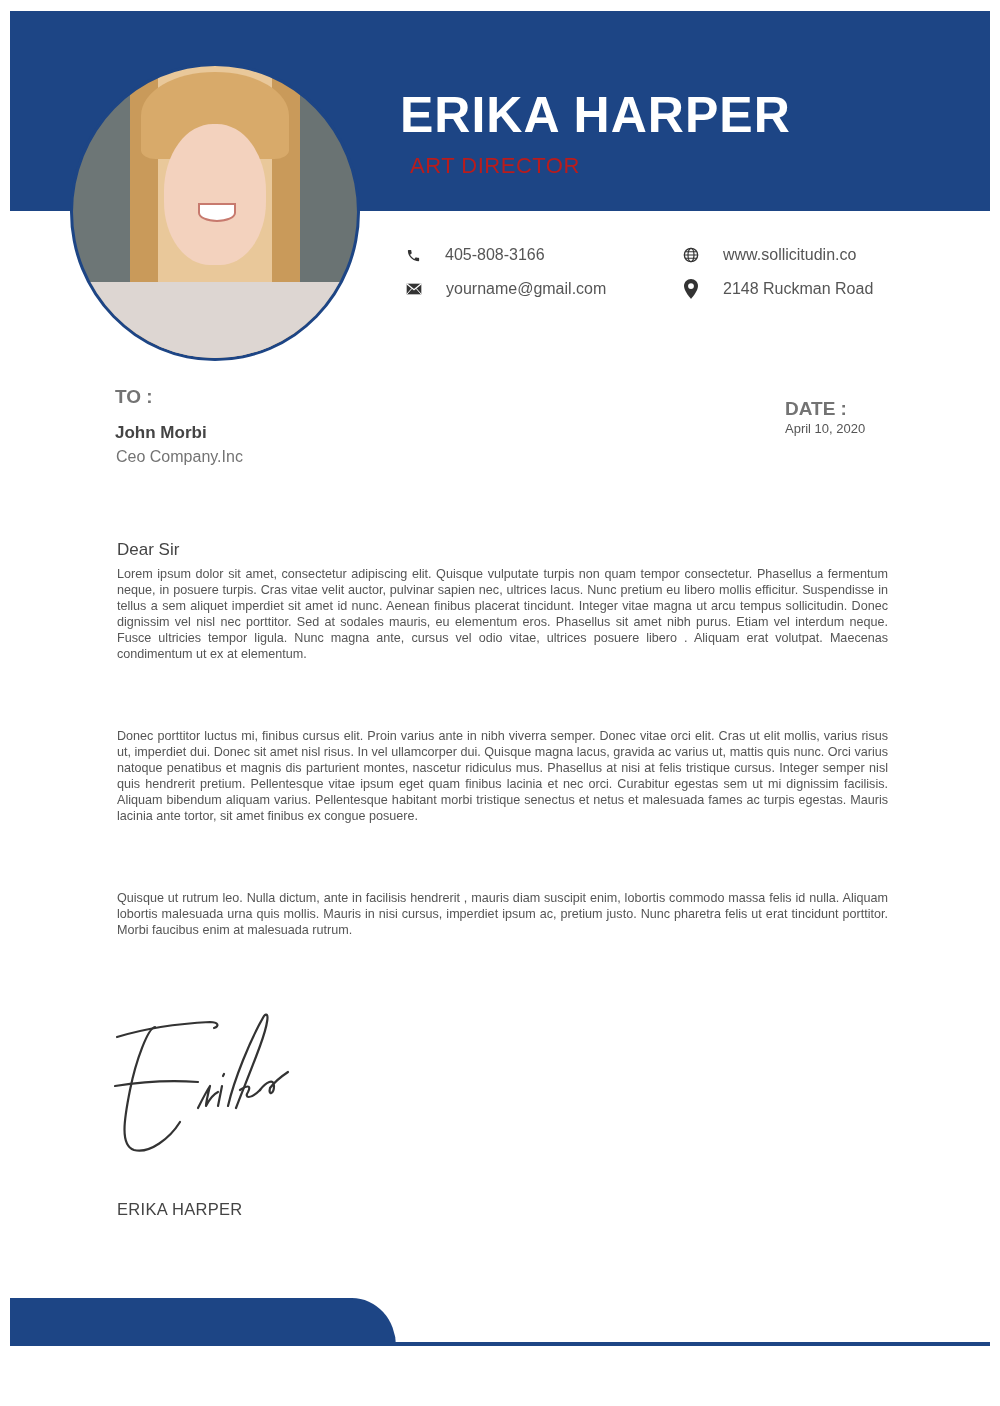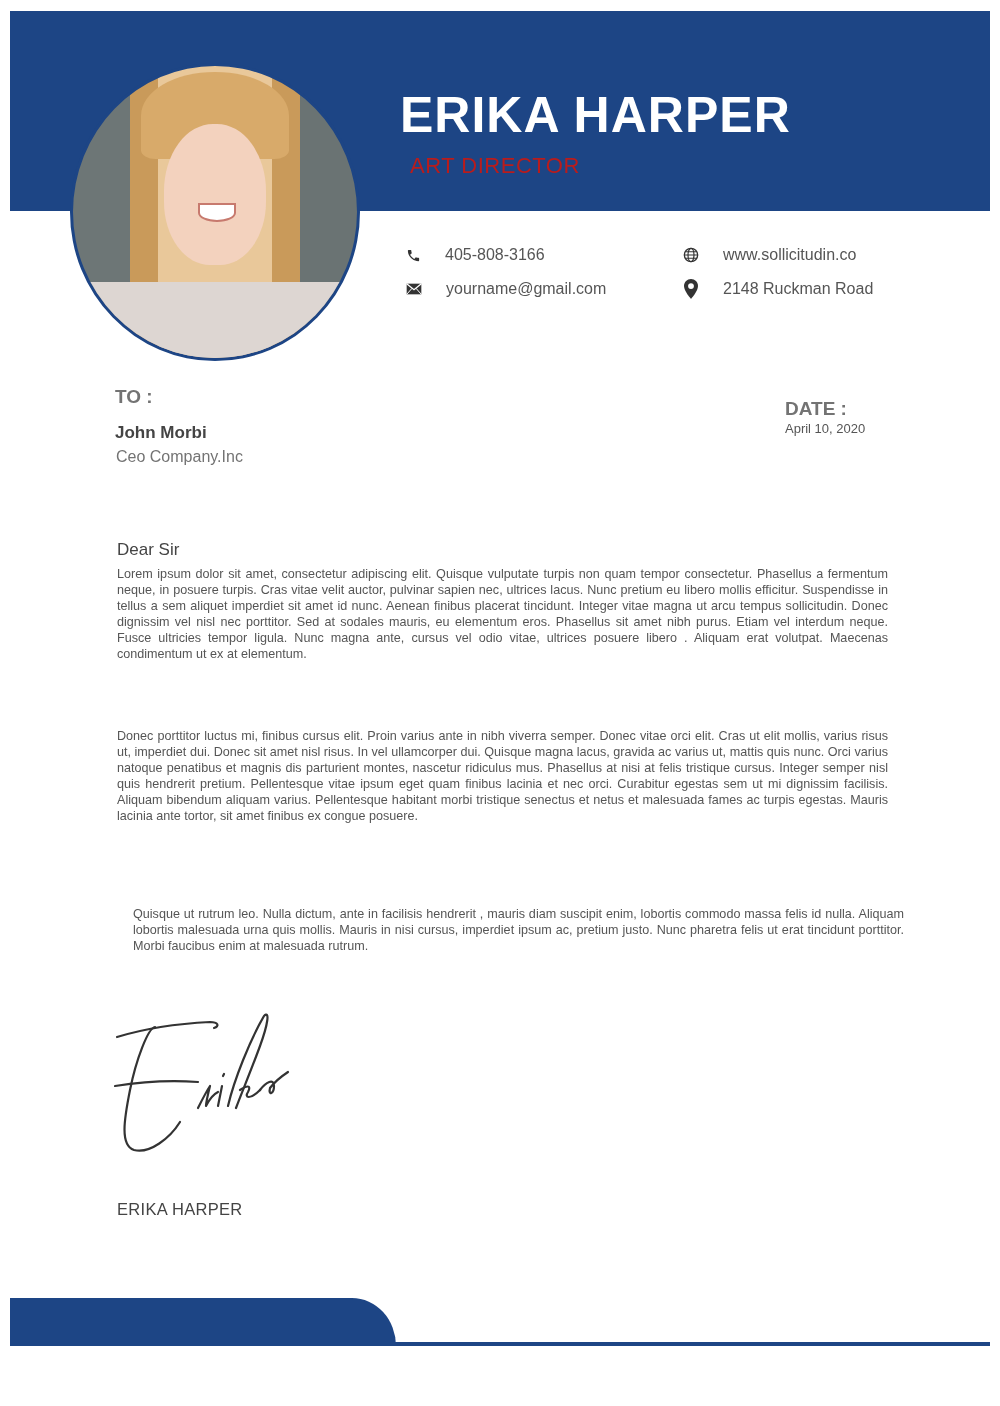--- a/index.html
+++ b/index.html
@@ -89,21 +89,21 @@
 <div class="rec-name">John Morbi</div>
 <div class="rec-sub">Ceo Company.Inc</div>
 
 <div class="label" style="left:785px; top:398px;">DATE :</div>
 <div class="date">April 10, 2020</div>
 
 <div class="greet">Dear Sir</div>
 
 <p class="para" style="top:566px; margin:0;">Lorem ipsum dolor sit amet, consectetur adipiscing elit. Quisque vulputate turpis non quam tempor consectetur. Phasellus a fermentum neque, in posuere turpis. Cras vitae velit auctor, pulvinar sapien nec, ultrices lacus. Nunc pretium eu libero mollis efficitur. Suspendisse in tellus a sem aliquet imperdiet sit amet id nunc. Aenean finibus placerat tincidunt. Integer vitae magna ut arcu tempus sollicitudin. Donec dignissim vel nisl nec porttitor. Sed at sodales mauris, eu elementum eros. Phasellus sit amet nibh purus. Etiam vel interdum neque. Fusce ultricies tempor ligula. Nunc magna ante, cursus vel odio vitae, ultrices posuere libero . Aliquam erat volutpat. Maecenas condimentum ut ex at elementum.</p>
 <p class="para" style="top:728px; margin:0;">Donec porttitor luctus mi, finibus cursus elit. Proin varius ante in nibh viverra semper. Donec vitae orci elit. Cras ut elit mollis, varius risus ut, imperdiet dui. Donec sit amet nisl risus. In vel ullamcorper dui. Quisque magna lacus, gravida ac varius ut, mattis quis nunc. Orci varius natoque penatibus et magnis dis parturient montes, nascetur ridiculus mus. Phasellus at nisi at felis tristique cursus. Integer semper nisl quis hendrerit pretium. Pellentesque vitae ipsum eget quam finibus lacinia et nec orci. Curabitur egestas sem ut mi dignissim facilisis. Aliquam bibendum aliquam varius. Pellentesque habitant morbi tristique senectus et netus et malesuada fames ac turpis egestas. Mauris lacinia ante tortor, sit amet finibus ex congue posuere.</p>
-<p class="para" style="top:890px; margin:16px;">Quisque ut rutrum leo. Nulla dictum, ante in facilisis hendrerit , mauris diam suscipit enim, lobortis commodo massa felis id nulla. Aliquam lobortis malesuada urna quis mollis. Mauris in nisi cursus, imperdiet ipsum ac, pretium justo. Nunc pharetra felis ut erat tincidunt porttitor. Morbi faucibus enim at malesuada rutrum.</p>
+<p class="para" style="top:890px; margin:0;">Quisque ut rutrum leo. Nulla dictum, ante in facilisis hendrerit , mauris diam suscipit enim, lobortis commodo massa felis id nulla. Aliquam lobortis malesuada urna quis mollis. Mauris in nisi cursus, imperdiet ipsum ac, pretium justo. Nunc pharetra felis ut erat tincidunt porttitor. Morbi faucibus enim at malesuada rutrum.</p>
 
 <svg class="sig" viewBox="0 0 190 150">
   <g fill="none" stroke="#333" stroke-width="2.2" stroke-linecap="round" stroke-linejoin="round">
     <path d="M7 27 C30 20, 60 14, 100 12 C108 12, 110 16, 104 18"></path>
     <path d="M45 17 C38 18, 26 50, 20 80 C14 110, 10 135, 24 140 C40 144, 60 128, 70 112"></path>
     <path d="M5 76 C30 72, 60 70, 88 72"></path>
     <path d="M88 98 C92 90, 96 82, 100 76 C98 84, 96 92, 96 96 C100 88, 104 84, 108 82"></path>
     <path d="M112 76 L108 96"></path>
     <path d="M113 66 L114 64"></path>
     <path d="M118 96 C124 70, 140 30, 154 6 C160 0, 158 14, 150 36 C142 58, 132 82, 126 98"></path>

